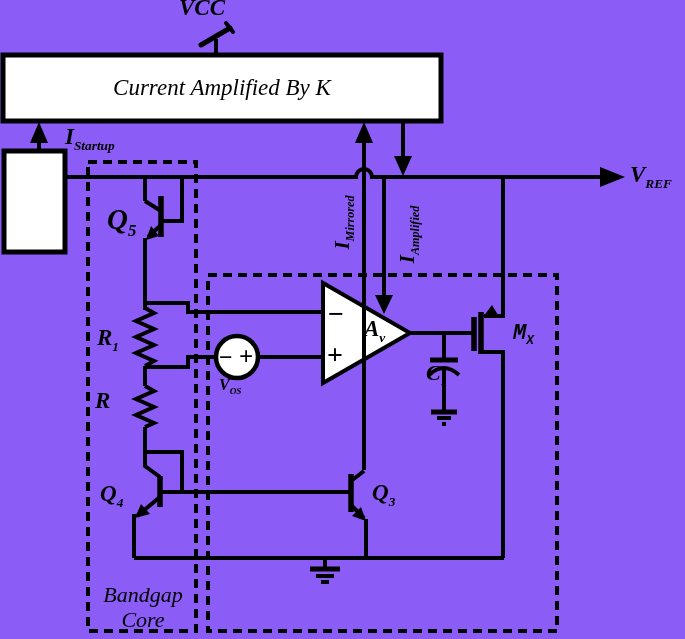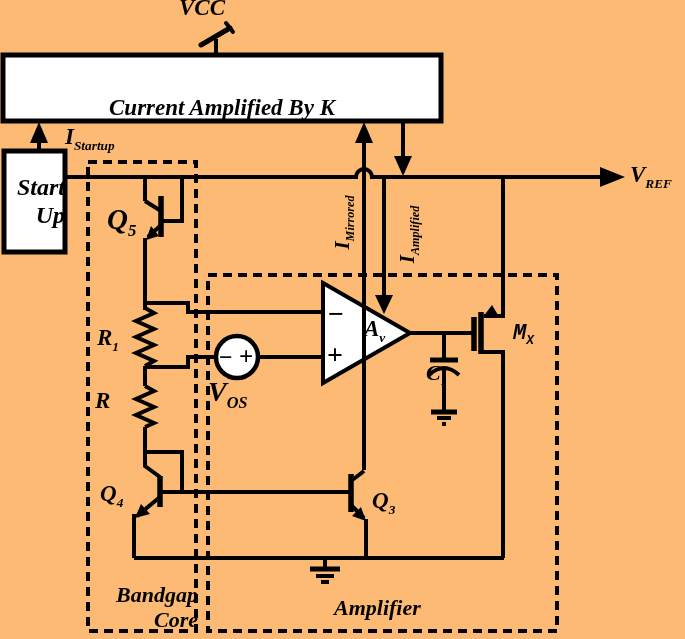--- a/index.html
+++ b/index.html
@@ -1,33 +1,33 @@
 <!DOCTYPE html>
 <html><head>
 <meta charset="utf-8">
 <style>
   html,body{margin:0;padding:0;background:#fff;}
   #canvas{
-    position:relative;width:685px;height:639px;background:#fdba74;overflow:hidden;
+    position:relative;width:685px;height:639px;background:#8b5cf6;overflow:hidden;
     font-family:"Liberation Serif","DejaVu Serif",serif;color:#000;
   }
   #canvas svg{position:absolute;left:0;top:0;}
   .lbl{
     position:absolute;font-weight:bold;font-style:italic;white-space:nowrap;
     line-height:1.05;color:#000;
   }
   .lbl sub{font-size:0.58em;line-height:0;}
   .vlabel{
     position:absolute;font-weight:bold;font-style:italic;white-space:nowrap;
     transform:rotate(-90deg);text-align:center;color:#000;
   }
   .vlabel sub{font-size:0.58em;line-height:0;}
   .boxlabel{
-    position:absolute;display:flex;align-items:flex-end;justify-content:center;
-    font-weight:bold;font-style:italic;text-align:center;color:#000;
+    position:absolute;display:flex;align-items:center;justify-content:center;
+    font-weight:normal;font-style:italic;text-align:center;color:#000;
   }
   .sign{position:absolute;font-weight:bold;font-style:normal;line-height:1;color:#000;}
 </style>
 </head>
 <body>
 
 <div id="canvas">
 
   <svg width="685" height="639" viewBox="0 0 685 639">
 
@@ -151,24 +151,20 @@
   </div>
 
   <div class="boxlabel" style="left:3px;top:55px;width:438px;height:66px;font-size:23px;">
     <span>Current Amplified By K</span>
   </div>
 
   <div class="lbl" style="left:65px;top:125px;font-size:23px;">
     <span>I</span><sub>Startup</sub>
   </div>
 
-  <div class="boxlabel" style="left:4px;top:151px;width:61px;height:101px;font-size:24px;flex-direction:column;line-height:1.15;">
-    <span>Start</span>
-    <span>Up</span>
-  </div>
 
   <div class="lbl" style="left:630px;top:163px;font-size:23px;">
     <span>V</span><sub>REF</sub>
   </div>
 
   <div class="lbl" style="left:107px;top:204px;font-size:29px;">
     <span>Q</span><sub>5</sub>
   </div>
 
   <div class="lbl" style="left:97px;top:326px;font-size:23px;">
@@ -202,38 +198,35 @@
     <span>+</span>
   </div>
 
   <div class="sign" style="left:219px;top:345px;font-size:24px;">
     <span>−</span>
   </div>
   <div class="sign" style="left:239px;top:344px;font-size:25px;">
     <span>+</span>
   </div>
 
-  <div class="lbl" style="left:208px;top:377px;font-size:28px;">
+  <div class="lbl" style="left:219px;top:377px;font-size:16px;">
     <span>V</span><sub>OS</sub>
   </div>
 
   <div class="lbl" style="left:426px;top:361px;font-size:22px;">
     <span>C</span><sub>1</sub>
   </div>
 
   <div class="lbl" style="left:513px;top:322px;font-size:22px;font-family:Liberation Mono, monospace;">
     <span>M</span><sub>X</sub>
   </div>
 
-  <div class="lbl" style="left:372px;top:481px;font-size:23px;margin-top:8px;">
+  <div class="lbl" style="left:372px;top:481px;font-size:23px;">
     <span>Q</span><sub>3</sub>
   </div>
 
   <div class="boxlabel" style="left:88px;top:580px;width:110px;height:54px;font-size:22px;flex-direction:column;line-height:1.15;">
     <span>Bandgap</span>
     <span>Core</span>
   </div>
 
-  <div class="lbl" style="left:334px;top:596px;font-size:22px;">
-    <span>Amplifier</span>
-  </div>
 
 </div>
 
 </body></html>

